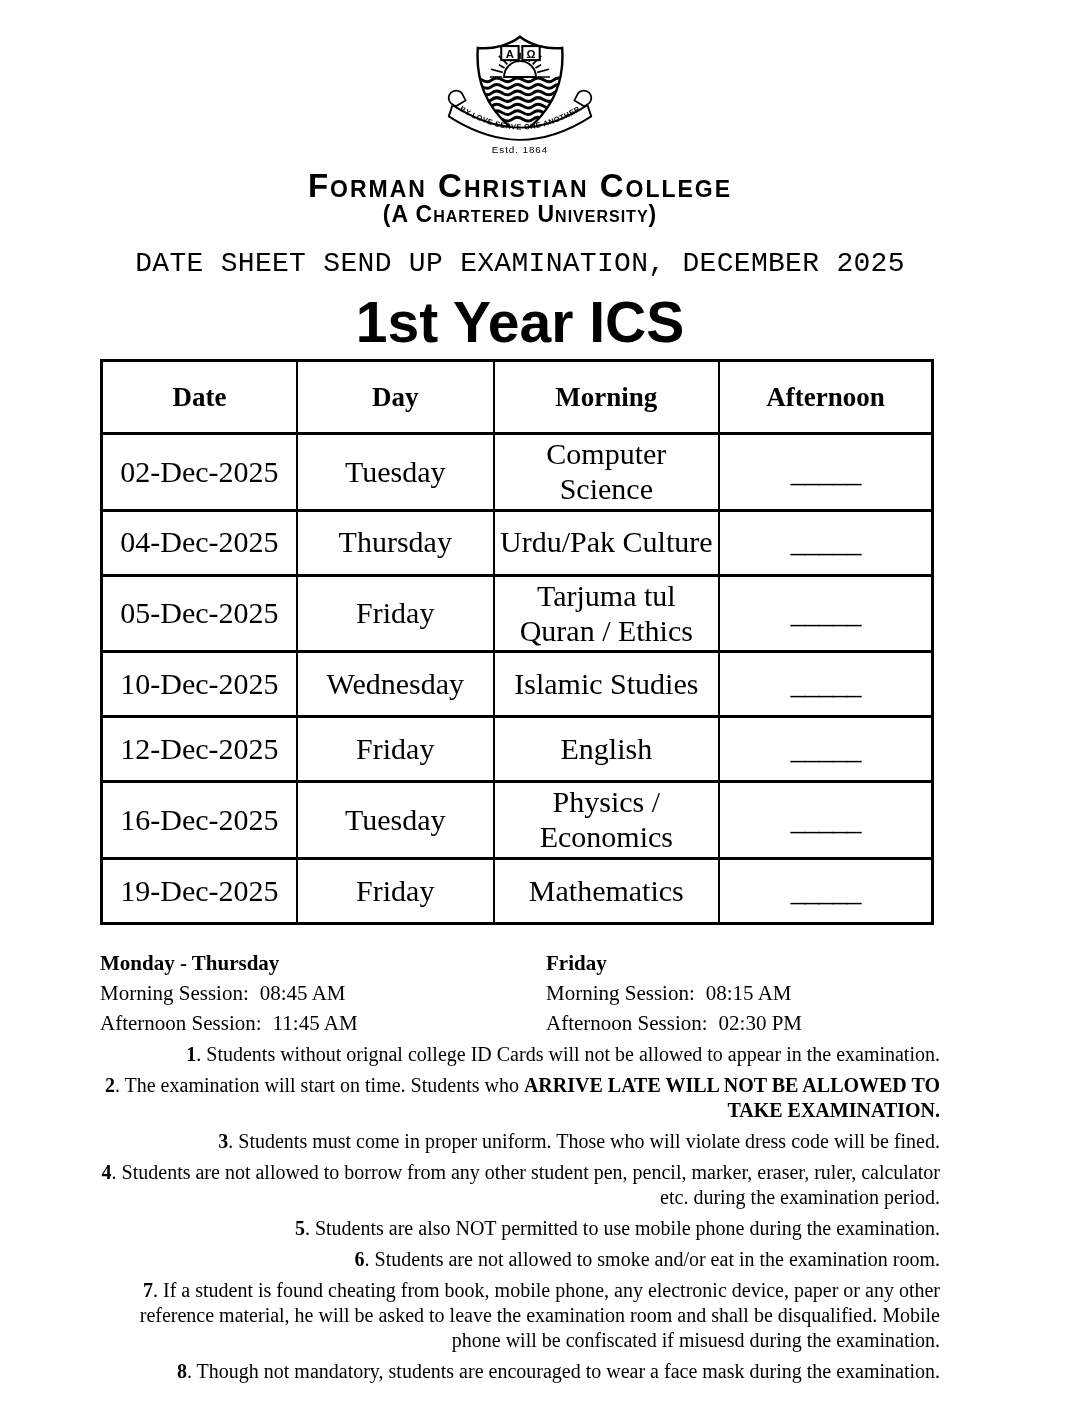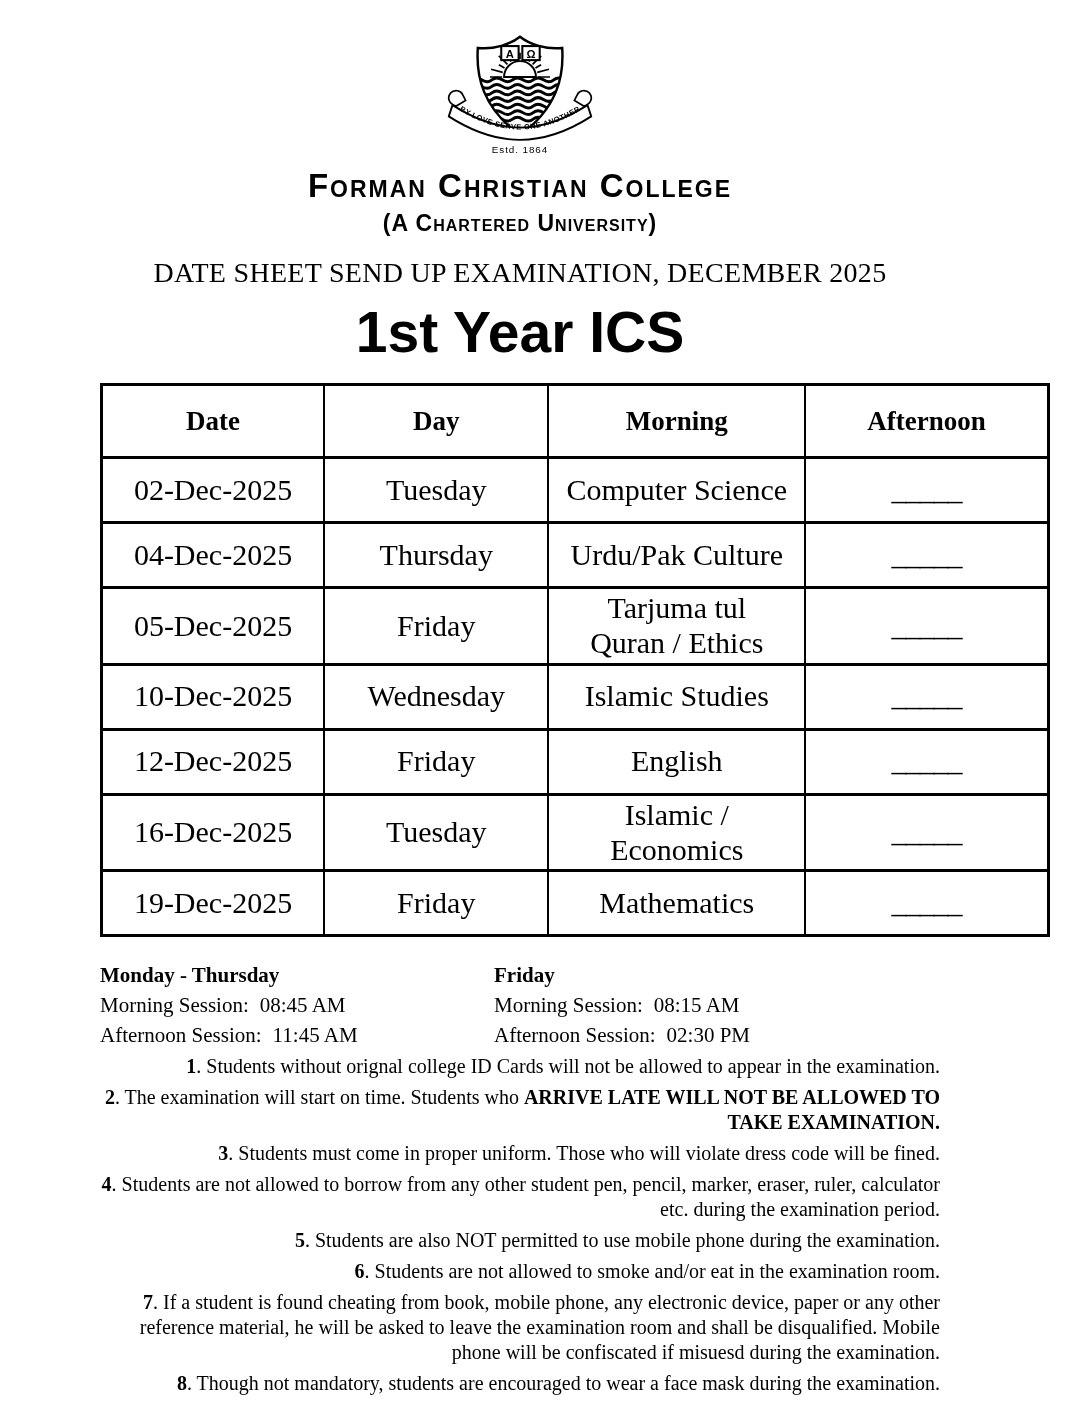--- a/index.html
+++ b/index.html
@@ -10,39 +10,39 @@
   }
   .content{width:840px;margin-left:100px;}
   .header{text-align:center;padding-top:30px;}
   .crest{display:block;margin:0 auto;}
   .college-name{
     font-family:"Liberation Sans", sans-serif;font-weight:bold;font-size:33px;
     font-variant:small-caps;letter-spacing:2px;line-height:1.0;
   }
   .college-sub{
     font-family:"Liberation Sans", sans-serif;font-weight:bold;font-size:23px;
-    font-variant:small-caps;letter-spacing:1px;line-height:1.05;margin-top:9px;
+    font-variant:small-caps;letter-spacing:1px;line-height:1.05;
   }
   .exam-title{
-    font-family:Liberation Serif, serif;font-size:28px;margin-top:22px;letter-spacing:0.3px;
+    font-family:Liberation Mono, monospace;font-size:28px;margin-top:22px;letter-spacing:0.3px;
   }
   .class-title{
     font-family:"Liberation Sans", sans-serif;font-weight:bold;font-size:57px;margin-top:10px;
   }
   table.datesheet{
-    border-collapse:collapse;width:950px;margin-top:18px;border:3px solid #000;
+    border-collapse:collapse;width:834px;margin-top:4px;border:3px solid #000;
   }
   .datesheet th,.datesheet td{
     border:2px solid #000;border-top-width:3px;border-bottom-width:3px;
     text-align:center;vertical-align:middle;padding:2px 4px;
   }
   .datesheet th{height:66px;font-size:27px;font-weight:bold;}
   .datesheet td{height:58px;font-size:30px;line-height:1.16;}
   .datesheet td.blank{letter-spacing:-1px;}
-  .sessions{display:flex;margin-top:26px;font-size:21px;}
+  .sessions{display:flex;margin-top:26px;font-size:21px;justify-content:space-between;}
   .session-col{width:394px;}
   .s-title{font-weight:bold;}
   .s-line{margin-top:5px;}
   .s-val{margin-left:11px;}
   .instr-heading{font-size:23px;font-weight:bold;margin-top:8px;}
   .instructions{font-size:20px;}
   .instr-item{line-height:25px;margin-top:6px;text-align:right;}
   .instr-item .num{font-weight:bold;}
   .instr-item .bold{font-weight:bold;}
 </style>
@@ -159,21 +159,21 @@
           </tr>
           <tr>
             <td>12-Dec-2025</td>
             <td>Friday</td>
             <td><span>English</span></td>
             <td class="blank">_____</td>
           </tr>
           <tr>
             <td>16-Dec-2025</td>
             <td>Tuesday</td>
-            <td><span>Islamic /</span><br><span>Economics</span></td>
+            <td><span>Physics /</span><br><span>Economics</span></td>
             <td class="blank">_____</td>
           </tr>
           <tr>
             <td>19-Dec-2025</td>
             <td>Friday</td>
             <td><span>Mathematics</span></td>
             <td class="blank">_____</td>
           </tr>
         </tbody>
     </table>

